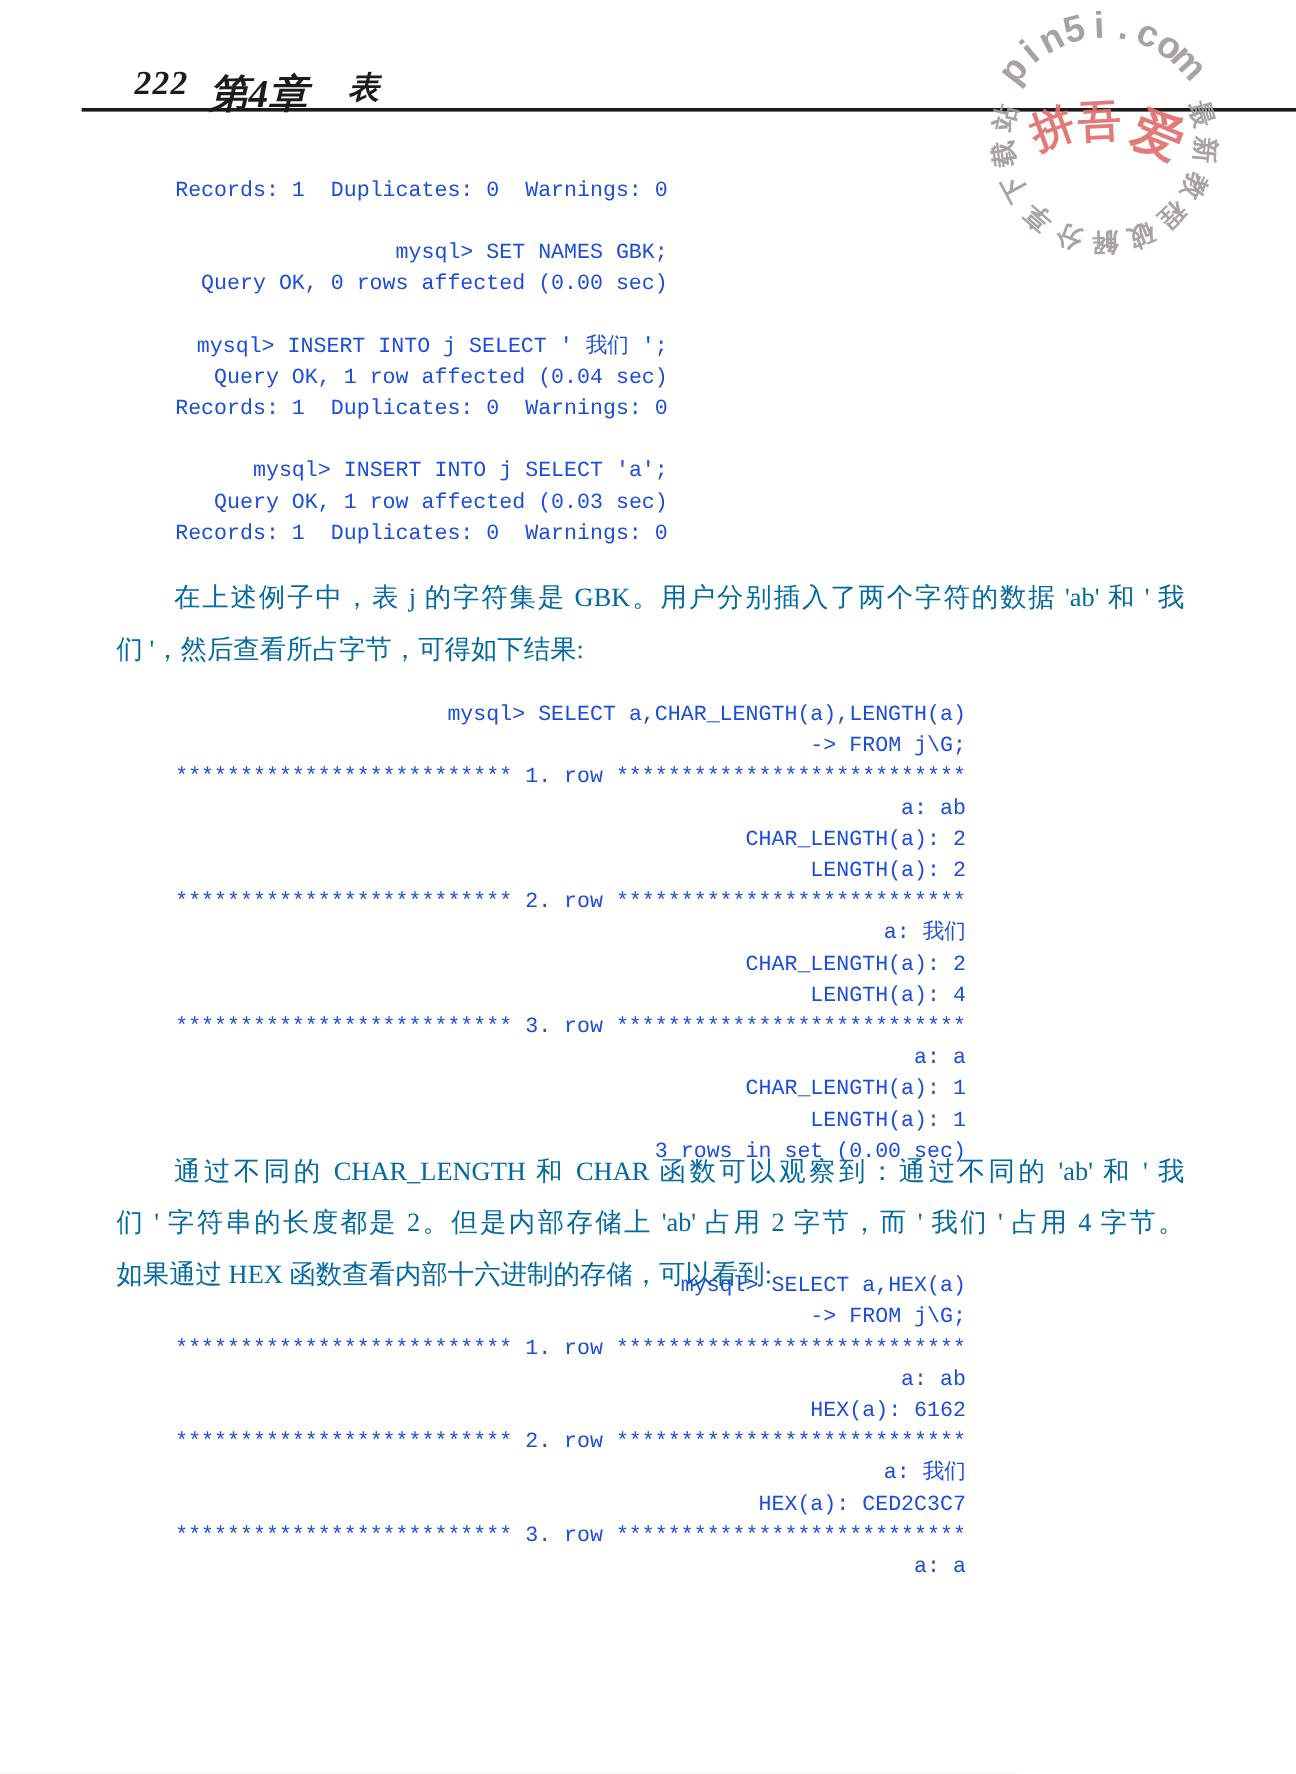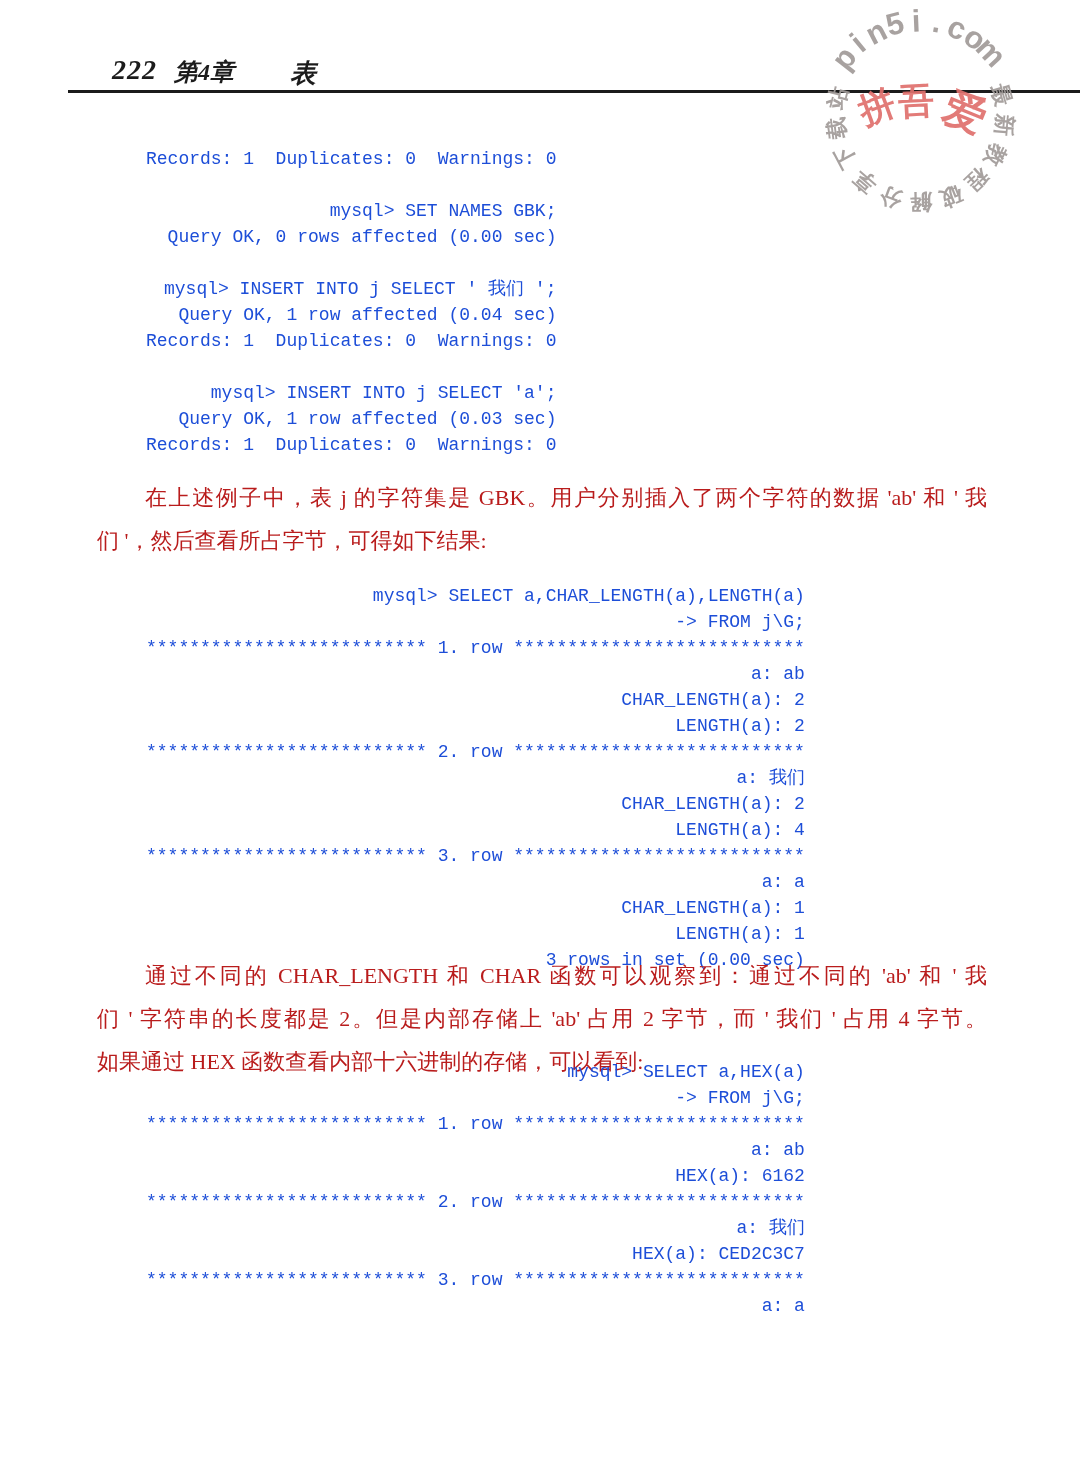--- a/index.html
+++ b/index.html
@@ -13,21 +13,21 @@
     color:#151515;
   }
   
   .hdr-num{
     position:absolute;left:112px;top:54px;
     font-size:28px;font-style:italic;font-weight:600;color:#1c1c1c;
     letter-spacing:1px;
   }
   .hdr-chap{
     position:absolute;left:174px;top:56px;
-    font-size:24px;font-style:italic;font-weight:700;color:#1c1c1c;
+    font-size:33px;font-style:italic;font-weight:700;color:#1c1c1c;
   }
   .hdr-sec{
     position:absolute;left:290px;top:56px;
     font-size:26px;font-style:italic;font-weight:700;color:#1c1c1c;
   }
   .rule{
     position:absolute;left:68px;right:0;top:90px;height:3px;
     background:#1b1b1b;
   }
   
@@ -36,21 +36,21 @@
     font-family:"Liberation Mono","DejaVu Sans Mono",monospace;
     font-size:18px;line-height:26px;
     color:#1d4ed8;white-space:pre;text-align:right;
   }
   .c1{top:141px;}
   .c2{top:578px;}
   .c3{top:1054px;}
   
   .para{
     position:absolute;left:97px;width:890px;
-    font-size:22px;line-height:43px;color:#b91c1c;
+    font-size:22px;line-height:43px;color:#0369a1;
   }
   .p1{top:476px;}
   .p2{top:954px;}
   .pline{white-space:nowrap;}
   .pline.just{text-align:justify;text-align-last:justify;white-space:normal;}
   .pline.indent{text-indent:48px;}
   
   .watermark{
     position:absolute;left:770px;top:-32px;width:300px;height:300px;
     pointer-events:none;

